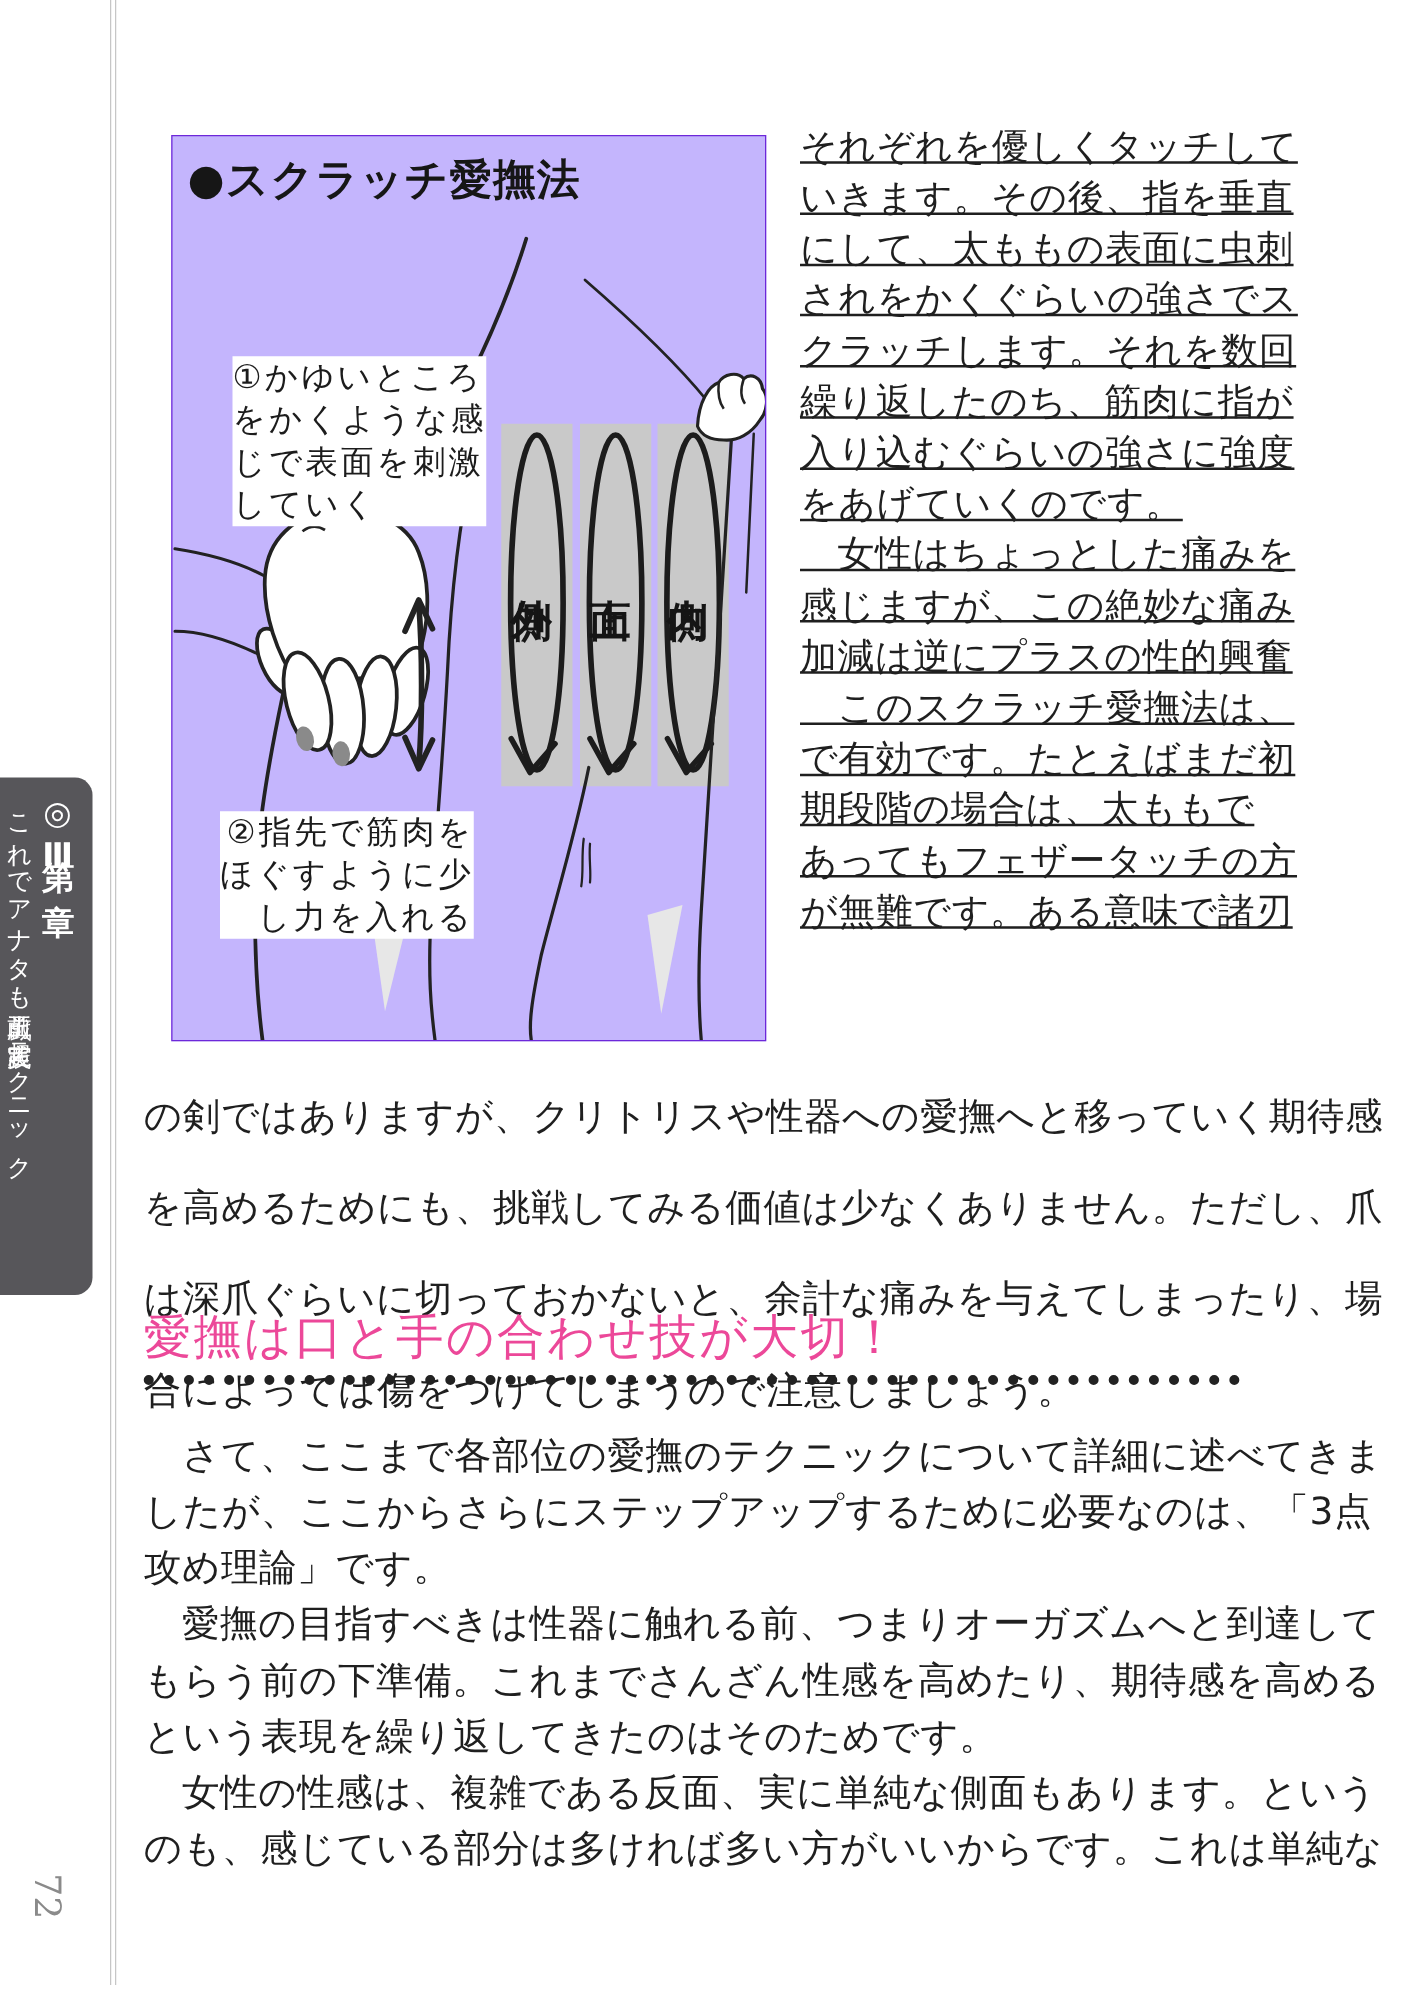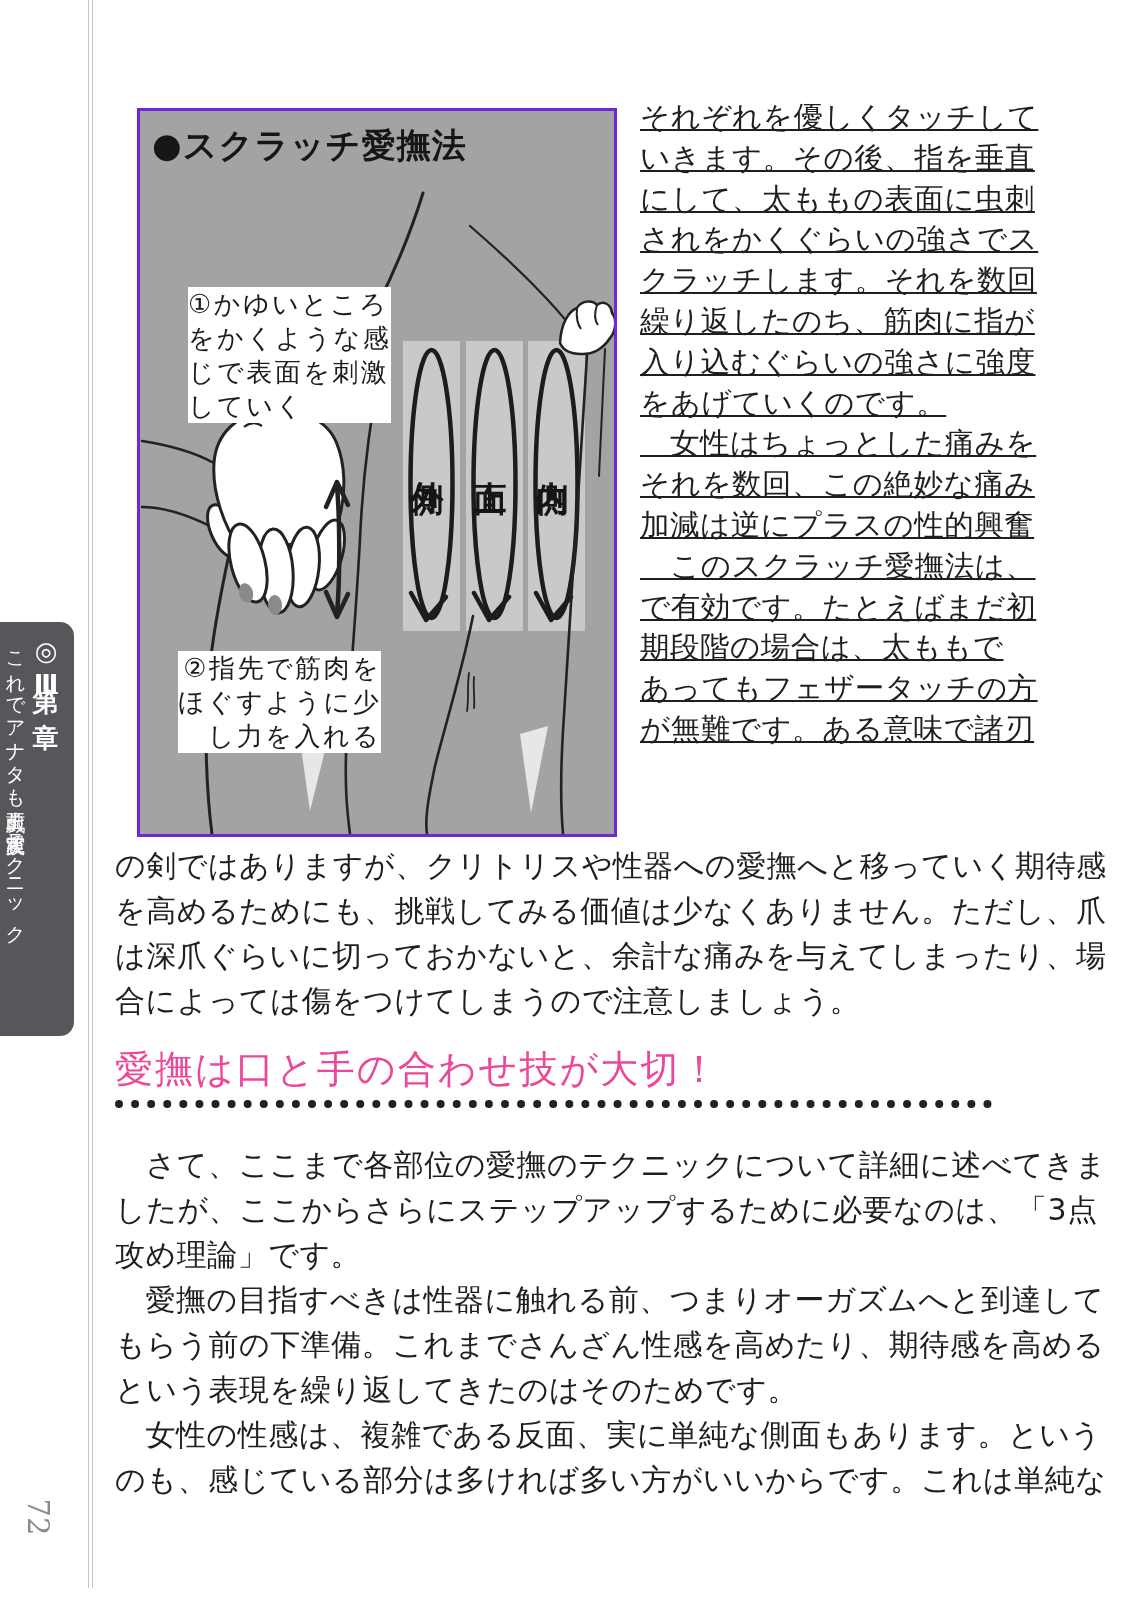--- a/index.html
+++ b/index.html
@@ -17,41 +17,41 @@
     writing-mode:vertical-rl;text-orientation:upright;
     padding:14px 10px 0 6px;box-sizing:border-box;}
   .chapter-tab .chap{font-size:26px;font-weight:bold;display:block;letter-spacing:2px;}
   .chapter-tab .chap-sub{font-size:19.5px;display:block;letter-spacing:0.5px;margin-top:2px;}
   
   .page-num{position:absolute;left:16px;top:1500px;width:44px;text-align:center;
     transform:rotate(90deg);font-size:29px;color:#8a8a8a;
     font-family:"DejaVu Serif","Liberation Serif",serif;}
   
   .figure-box{position:absolute;left:137px;top:108px;width:474px;height:723px;
-    border:3px solid #6d28d9;background:#a3a3a3;}
+    border:1px solid #6d28d9;background:#c4b5fd;}
   .figure-title{position:absolute;left:12px;top:12px;font-size:34px;font-weight:bold;
     letter-spacing:1px;color:#161616;white-space:nowrap;}
   .figure-art{position:absolute;left:0;top:0;width:474px;height:723px;}
   .fig-note{position:absolute;font-size:26px;line-height:34px;letter-spacing:2.5px;
     white-space:pre-line;background:#ffffff;color:#1c1c1c;}
   .note-1{left:36px;top:176px;margin-left:12px;}
   .note-2{left:38px;top:540px;text-align:right;}
   .zone-label{position:absolute;writing-mode:vertical-rl;text-orientation:upright;
     font-size:33px;font-weight:600;letter-spacing:3px;color:#151515;width:36px;
     text-align:center;}
   .zl-0{left:273px;top:344px;}
   .zl-1{left:336px;top:344px;}
   .zl-2{left:398px;top:344px;}
   
   .right-col{position:absolute;left:640px;top:97px;width:360px;text-decoration:underline;}
   .right-col .line{font-size:29.5px;line-height:40.8px;height:40.8px;white-space:nowrap;
     letter-spacing:0.5px;}
   
   .after-fig{position:absolute;left:115px;top:843px;width:890px;}
-  .after-fig .line{font-size:30px;line-height:45px;height:45px;white-space:nowrap;letter-spacing:0.5px;}
+  .after-fig .line{font-size:30px;line-height:45px;height:45px;white-space:nowrap;letter-spacing:0.5px;margin-top:28px;}
   
   .sec-heading{position:absolute;left:115px;top:1044px;font-size:38px;font-weight:normal;
     letter-spacing:2px;color:#ec4899;white-space:nowrap;}
   .dotted-rule{position:absolute;left:115px;top:1100px;width:877px;height:0;
     border-bottom:8px dotted #222222;}
   
   .body-text{position:absolute;left:115px;top:1142px;width:890px;}
   .body-text .line{font-size:30px;line-height:45px;height:45px;white-space:nowrap;letter-spacing:0.5px;}
 </style>
 </head>
@@ -142,21 +142,21 @@
 <div class="right-col">
   <div class="line">それぞれを優しくタッチして</div>
   <div class="line">いきます。その後、指を垂直</div>
   <div class="line">にして、太ももの表面に虫刺</div>
   <div class="line">されをかくぐらいの強さでス</div>
   <div class="line">クラッチします。それを数回</div>
   <div class="line">繰り返したのち、筋肉に指が</div>
   <div class="line">入り込むぐらいの強さに強度</div>
   <div class="line">をあげていくのです。</div>
   <div class="line">　女性はちょっとした痛みを</div>
-  <div class="line">それを数回、この絶妙な痛み</div>
+  <div class="line">感じますが、この絶妙な痛み</div>
   <div class="line">加減は逆にプラスの性的興奮</div>
   <div class="line">　このスクラッチ愛撫法は、</div>
   <div class="line">で有効です。たとえばまだ初</div>
   <div class="line">期段階の場合は、太ももで</div>
   <div class="line">あってもフェザータッチの方</div>
   <div class="line">が無難です。ある意味で諸刃</div>
 </div>
 
 <div class="after-fig">
   <div class="line">の剣ではありますが、クリトリスや性器への愛撫へと移っていく期待感</div>

